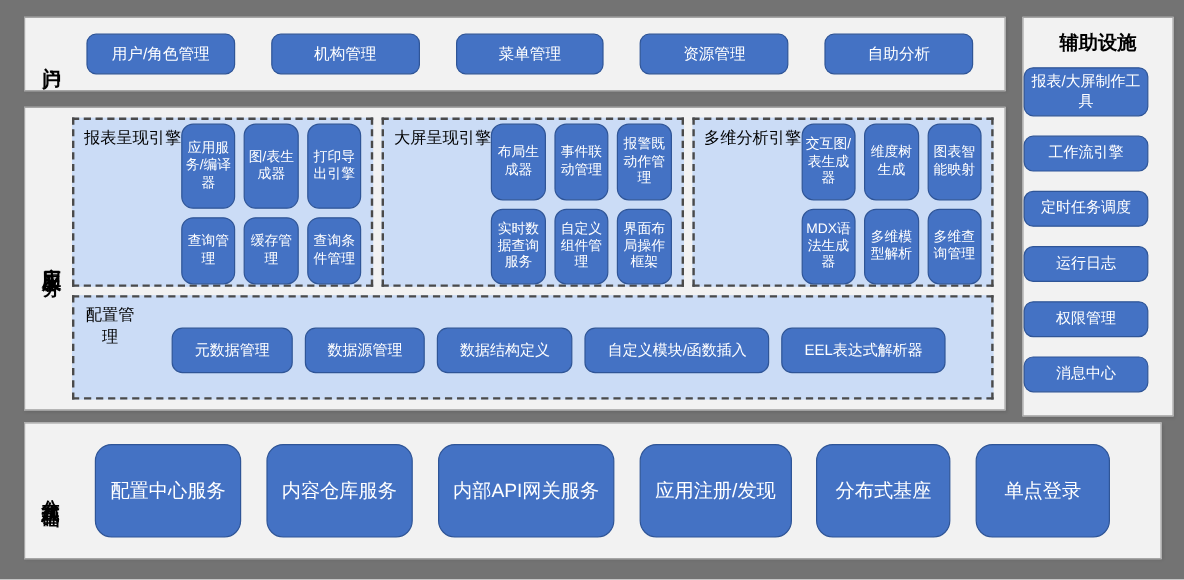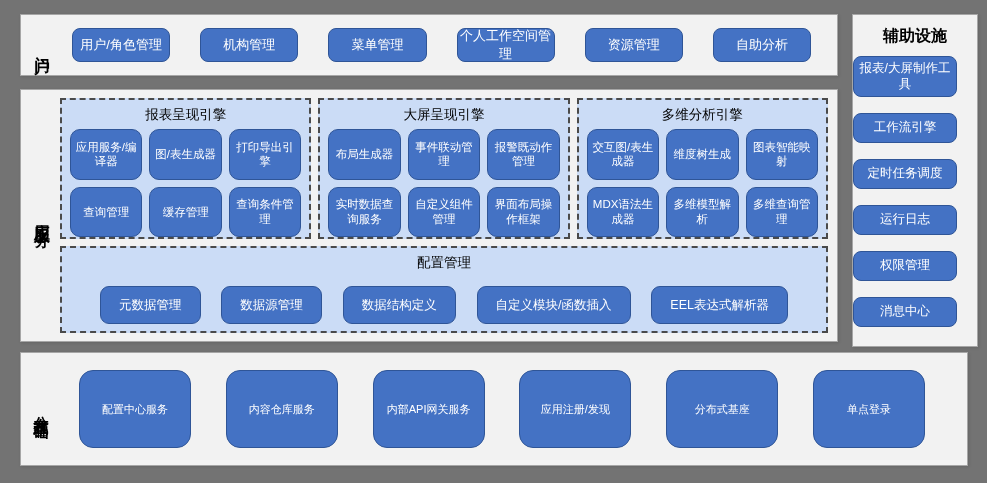--- a/index.html
+++ b/index.html
@@ -24,52 +24,51 @@
   
   .portal{left:20px;top:14px;width:818px;height:62px;display:flex;align-items:center;}
   .portal-row{flex:1;display:flex;gap:30px;padding:0 26px 0 22px;}
   .portal-row .btn{flex:1;height:34px;font-size:13px;}
   
   .app{left:20px;top:89px;width:818px;height:253px;display:flex;align-items:center;}
   .app-content{flex:1;align-self:stretch;display:flex;flex-direction:column;gap:7px;padding:8px 9px 8px 10px;}
   .engines{flex:1;display:flex;gap:7px;}
   .panel{
     background:#cbdcf6;border:2px dashed #4a4a4a;box-sizing:border-box;
-    display:flex;flex-direction:column;padding:3px 8px 0;
+    display:flex;flex-direction:row;padding:3px 8px 0;
   }
   .engine{flex:1;}
   .panel-title{text-align:center;font-size:13.5px;padding:3px 0 5px;}
   .grid3{flex:1;display:grid;grid-template-columns:repeat(3,1fr);gap:7px;}
   .grid3 .btn{font-size:11.5px;line-height:1.25;border-radius:10px;padding:2px;}
   .config{height:87px;}
   .config-row{flex:1;display:flex;justify-content:space-between;align-items:center;gap:10px;padding:2px 30px 0;}
   .config-row .btn{height:38px;font-size:12.5px;padding:0 18px;border-radius:9px;white-space:nowrap;}
   
   .dist{left:20px;top:352px;width:948px;height:114px;display:flex;align-items:center;}
   .dist .vlabel{font-size:15px;letter-spacing:2px;}
   .dist-row{flex:1;display:flex;justify-content:space-between;align-items:center;padding:0 42px 0 30px;}
-  .dist-row .btn{min-width:112px;height:78px;border-radius:14px;font-size:11px;padding:0 12px;}
+  .dist-row .btn{min-width:112px;height:78px;border-radius:14px;font-size:16px;padding:0 12px;}
   
   .aux{left:852px;top:14px;width:126px;height:333px;display:flex;flex-direction:column;align-items:center;}
   .aux-title{font-weight:bold;font-size:16px;margin:11px 0 9px;flex:0 0 auto;}
   .aux-col{flex:1;width:100%;display:flex;flex-direction:column;gap:16px;padding-bottom:12px;}
   .aux-col .btn{width:104px;min-height:30px;font-size:12.5px;line-height:1.3;border-radius:8px;padding:3px 5px;}
 </style>
 </head>
 <body>
 
 <div class="canvas">
 
   <section class="box portal">
     <div class="vlabel">门户</div>
     <div class="portal-row">
         <div class="btn">用户/角色管理</div>
         <div class="btn">机构管理</div>
         <div class="btn">菜单管理</div>
-        <div class="btn">个人工作空间管理</div>
         <div class="btn">资源管理</div>
         <div class="btn">自助分析</div>
       </div>
   </section>
 
   <section class="box app">
     <div class="vlabel">应用服务</div>
     <div class="app-content">
       <div class="engines">
         <div class="panel engine">

